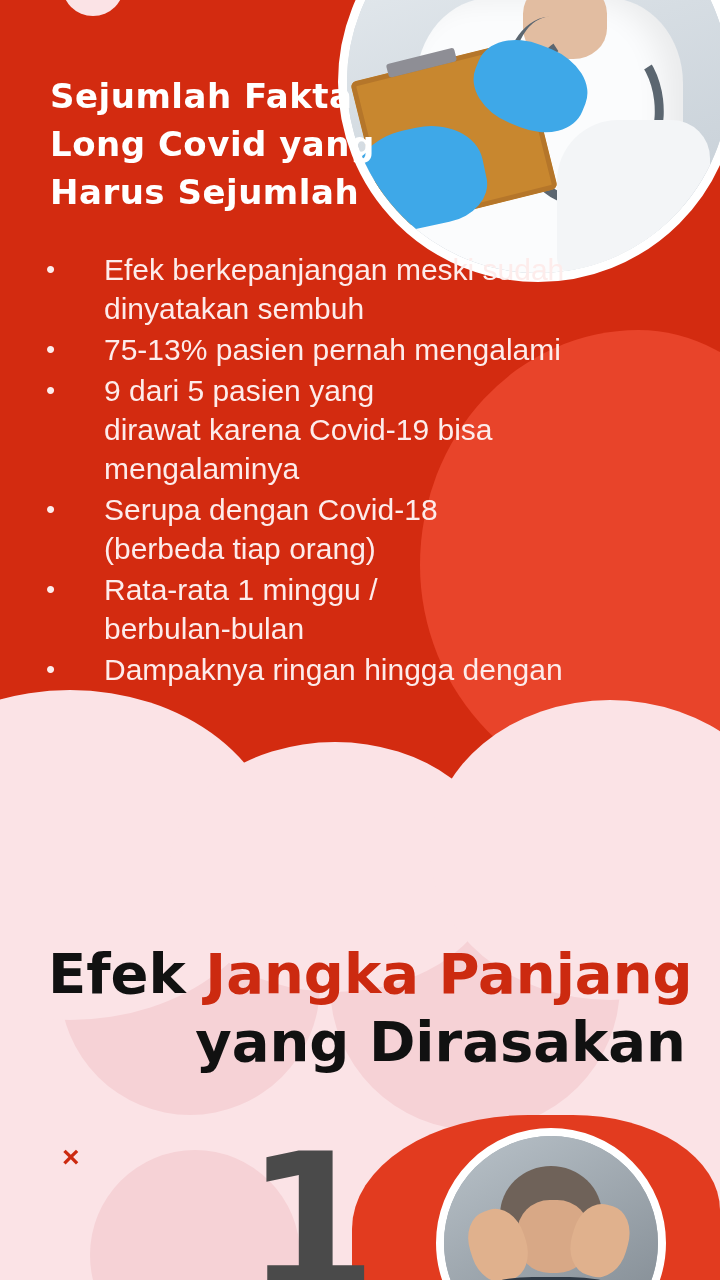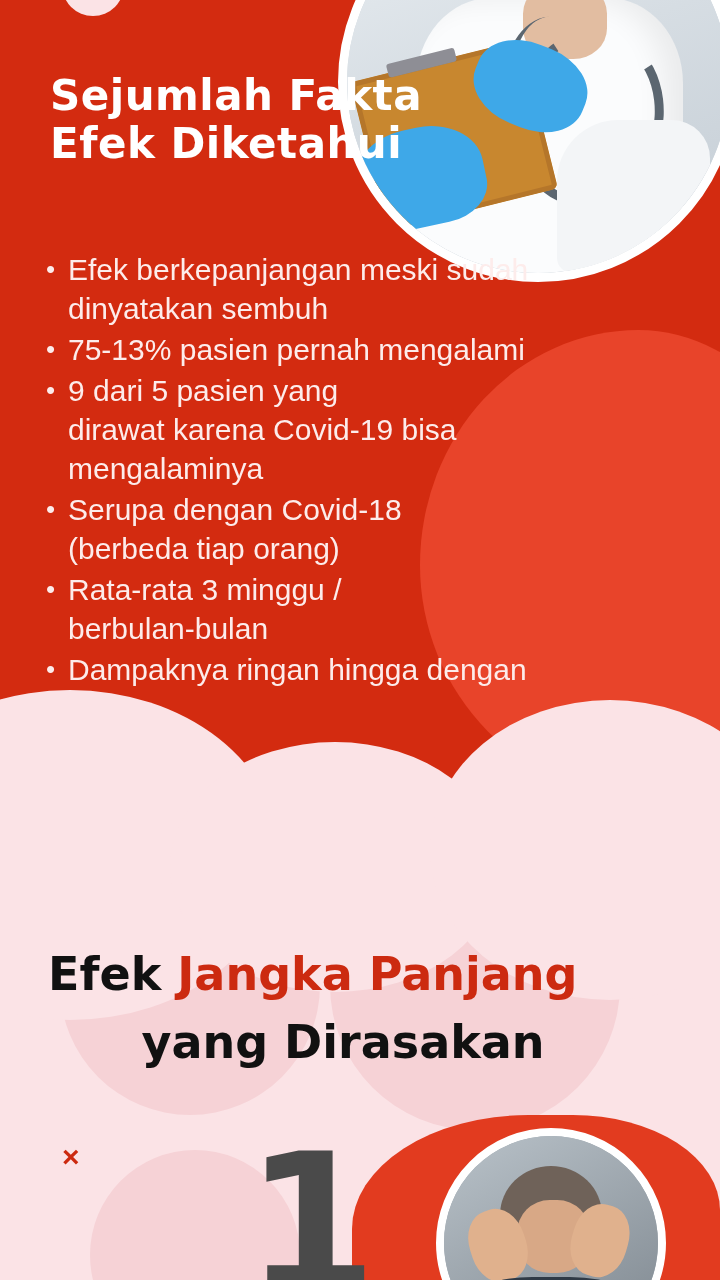--- a/index.html
+++ b/index.html
@@ -162,21 +162,21 @@
   
   .headline {
     position: absolute;
     left: 50px;
     top: 72px;
     width: 400px;
     z-index: 7;
     color: #ffffff;
     font-family: "DejaVu Sans", sans-serif;
     font-weight: bold;
-    font-size: 42px;
+    font-size: 34px;
     line-height: 48px;
     letter-spacing: 0.5px;
   }
   .headline div { white-space: nowrap; }
 
   
   .facts {
     position: absolute;
     left: 46px;
     top: 250px;
@@ -191,21 +191,21 @@
     align-items: flex-start;
     margin-bottom: 2px;
   }
   .fact-dot {
     flex: 0 0 auto;
     width: 22px;
     font-size: 26px;
     line-height: 39px;
     color: #fdeceb;
   }
-  .fact-text { flex: 1 1 auto; white-space: pre-line; }
+  .fact-text { flex: 1 1 auto; white-space: pre-line; margin-left: 36px; }
 
   
   .lower {
     position: absolute;
     left: 0;
     top: 760px;
     width: 720px;
     height: 520px;
     z-index: 1;
     background: #fbe3e6;
@@ -221,29 +221,29 @@
   .pc3 { left: 90px; top: 390px; width: 210px; height: 210px; }
 
   .subhead {
     position: absolute;
     left: 0;
     top: 940px;
     width: 700px;
     z-index: 8;
     font-family: "DejaVu Sans", sans-serif;
     font-weight: bold;
-    font-size: 46px;
+    font-size: 56px;
     line-height: 68px;
     color: #111111;
   }
   .subhead .line1 {
     padding-left: 48px;
   }
   .subhead .line2 {
-    text-align: center;
+    text-align: right;
     padding-right: 14px;
   }
   .accent { color: #cc2a10; }
 
   
   .x-mark {
     position: absolute;
     left: 62px;
     top: 1142px;
     z-index: 8;
@@ -370,21 +370,22 @@
   <div class="doc-steth"></div>
   <div class="doc-steth2"></div>
   <div class="doc-sleeve"></div>
   <div class="doc-clip"></div>
   <div class="doc-glove-r"></div>
   <div class="doc-glove-l"></div>
 </div>
 
 <div class="headline">
   <div>Sejumlah Fakta</div>
-  <div>Efek Diketahui</div>
+  <div>Long Covid yang</div>
+  <div>Harus Sejumlah</div>
 </div>
 
 <div class="facts">
   <div class="fact-item">
     <span class="fact-dot">•</span>
     <span class="fact-text">Efek berkepanjangan meski sudah
 dinyatakan sembuh</span>
   </div>
   <div class="fact-item">
     <span class="fact-dot">•</span>
@@ -396,21 +397,21 @@
 dirawat karena Covid-19 bisa
 mengalaminya</span>
   </div>
   <div class="fact-item">
     <span class="fact-dot">•</span>
     <span class="fact-text">Serupa dengan Covid-18
 (berbeda tiap orang)</span>
   </div>
   <div class="fact-item">
     <span class="fact-dot">•</span>
-    <span class="fact-text">Rata-rata 3 minggu /
+    <span class="fact-text">Rata-rata 1 minggu /
 berbulan-bulan</span>
   </div>
   <div class="fact-item">
     <span class="fact-dot">•</span>
     <span class="fact-text">Dampaknya ringan hingga dengan</span>
   </div>
 </div>
 
 <div class="subhead">
   <div class="line1">

